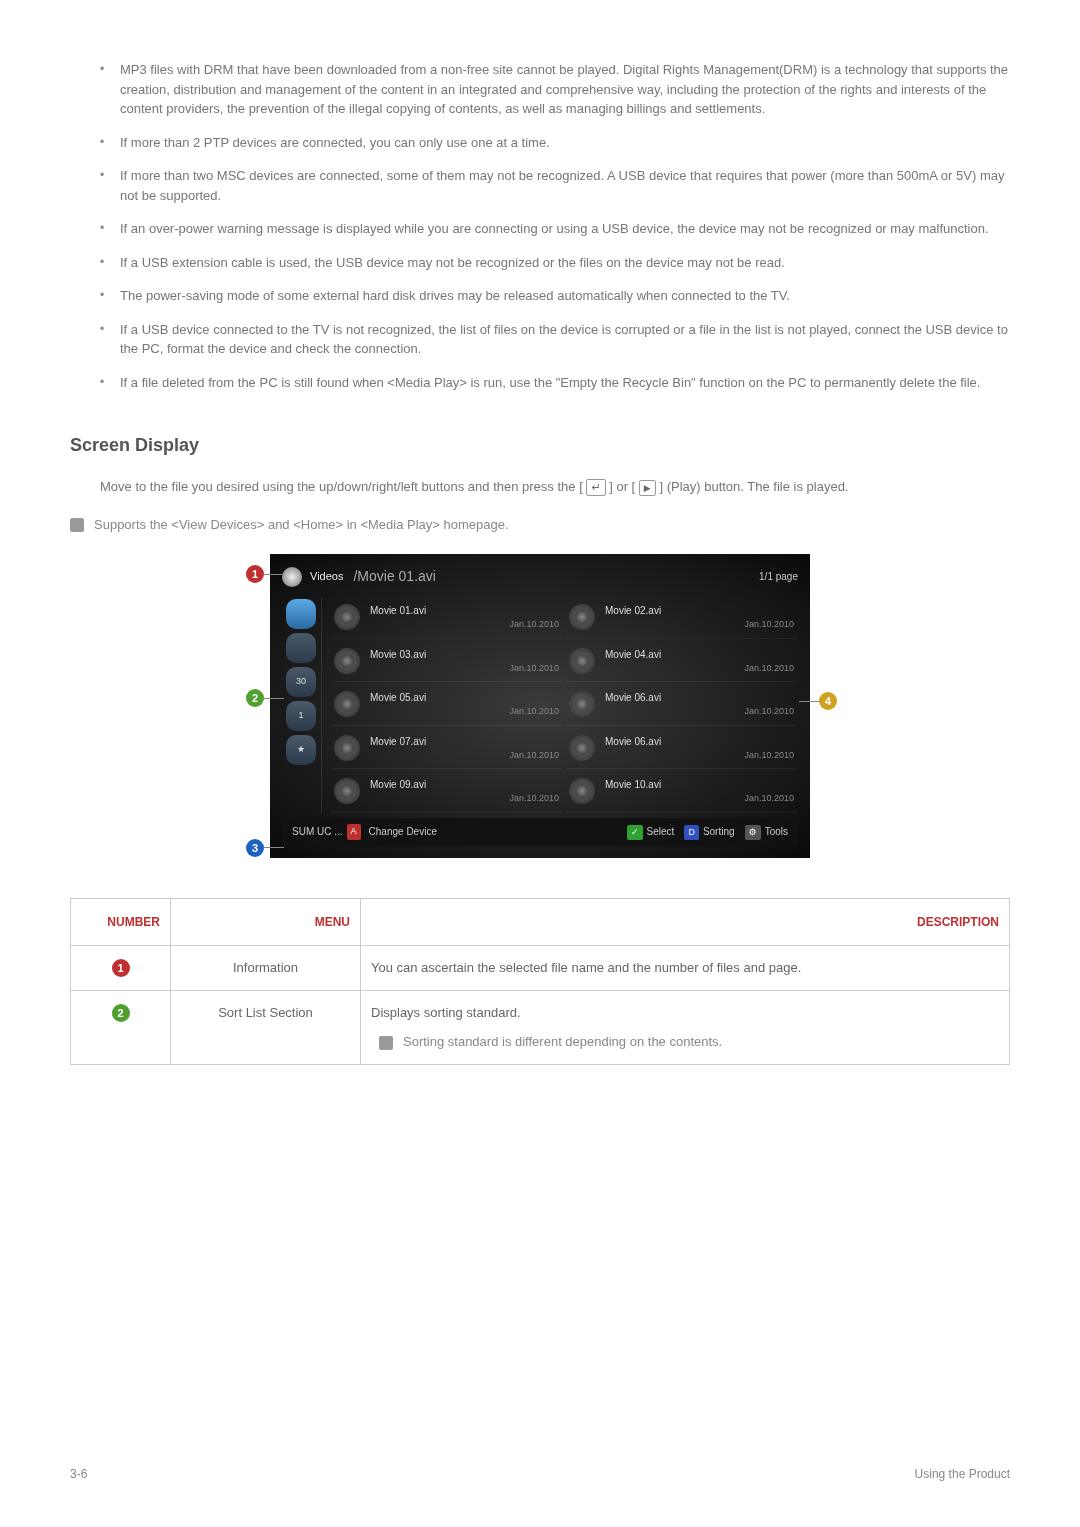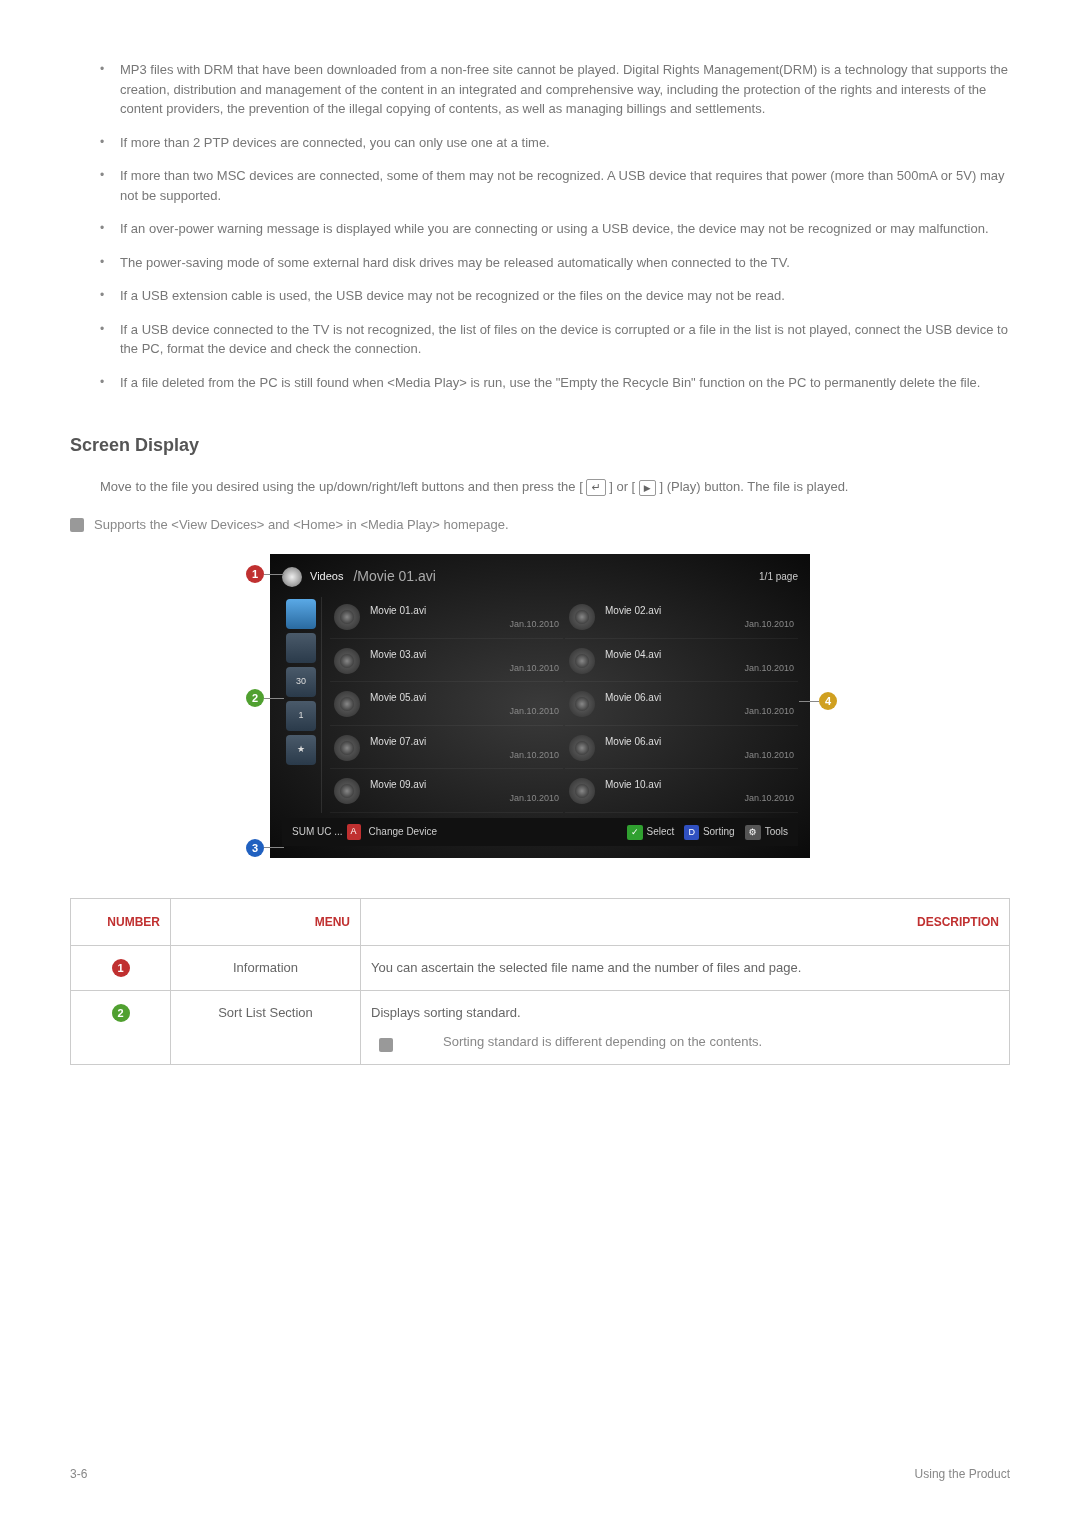--- a/index.html
+++ b/index.html
@@ -99,21 +99,21 @@
       display: flex;
       flex-direction: column;
       gap: 4px;
       padding: 2px 4px;
       border-right: 1px solid rgba(255,255,255,0.1);
     }
     .sort-item {
       width: 30px;
       height: 30px;
       background: linear-gradient(180deg, #4a5a6a 0%, #2a3a4a 100%);
-      border-radius: 4px;
+      border-radius: 10px;
       display: flex;
       align-items: center;
       justify-content: center;
       color: #ddd;
       font-size: 9px;
     }
     .sort-item.folder { background: linear-gradient(180deg, #5aa9e6 0%, #2a6aa0 100%); }
     .files-grid {
       flex: 1;
       display: grid;
@@ -244,46 +244,45 @@
       height: 18px;
       border-radius: 50%;
       align-items: center;
       justify-content: center;
       color: #fff;
       font-size: 11px;
       font-weight: bold;
     }
     .sub-note {
       display: flex;
-      align-items: flex-end;
+      align-items: center;
       margin-top: 10px;
       margin-left: 8px;
       color: #888;
-      gap: 40px;
     }
     .sub-note .note-icon { margin-top: 2px; }
     .footer {
       display: flex;
       justify-content: space-between;
       margin-top: 400px;
       color: #888;
       font-size: 12px;
       border-top: none;
     }
   </style>
 </head>
 <body>
 
 <ul class="bullets">
   <li>MP3 files with DRM that have been downloaded from a non-free site cannot be played. Digital Rights Management(DRM) is a technology that supports the creation, distribution and management of the content in an integrated and comprehensive way, including the protection of the rights and interests of the content providers, the prevention of the illegal copying of contents, as well as managing billings and settlements.</li>
   <li>If more than 2 PTP devices are connected, you can only use one at a time.</li>
   <li>If more than two MSC devices are connected, some of them may not be recognized. A USB device that requires that power (more than 500mA or 5V) may not be supported.</li>
   <li>If an over-power warning message is displayed while you are connecting or using a USB device, the device may not be recognized or may malfunction.</li>
+  <li>If a USB extension cable is used, the USB device may not be recognized or the files on the device may not be read.</li>
   <li>The power-saving mode of some external hard disk drives may be released automatically when connected to the TV.</li>
-  <li>If a USB extension cable is used, the USB device may not be recognized or the files on the device may not be read.</li>
   <li>If a USB device connected to the TV is not recognized, the list of files on the device is corrupted or a file in the list is not played, connect the USB device to the PC, format the device and check the connection.</li>
   <li>If a file deleted from the PC is still found when &lt;Media Play&gt; is run, use the "Empty the Recycle Bin" function on the PC to permanently delete the file.</li>
 </ul>
 
 <h2 class="section">Screen Display</h2>
 
 <div class="indent-block">
   <span>Move to the file you desired using the up/down/right/left buttons and then press the [</span>
   <span class="inline-icon enter"></span>
   <span>] or [</span>

